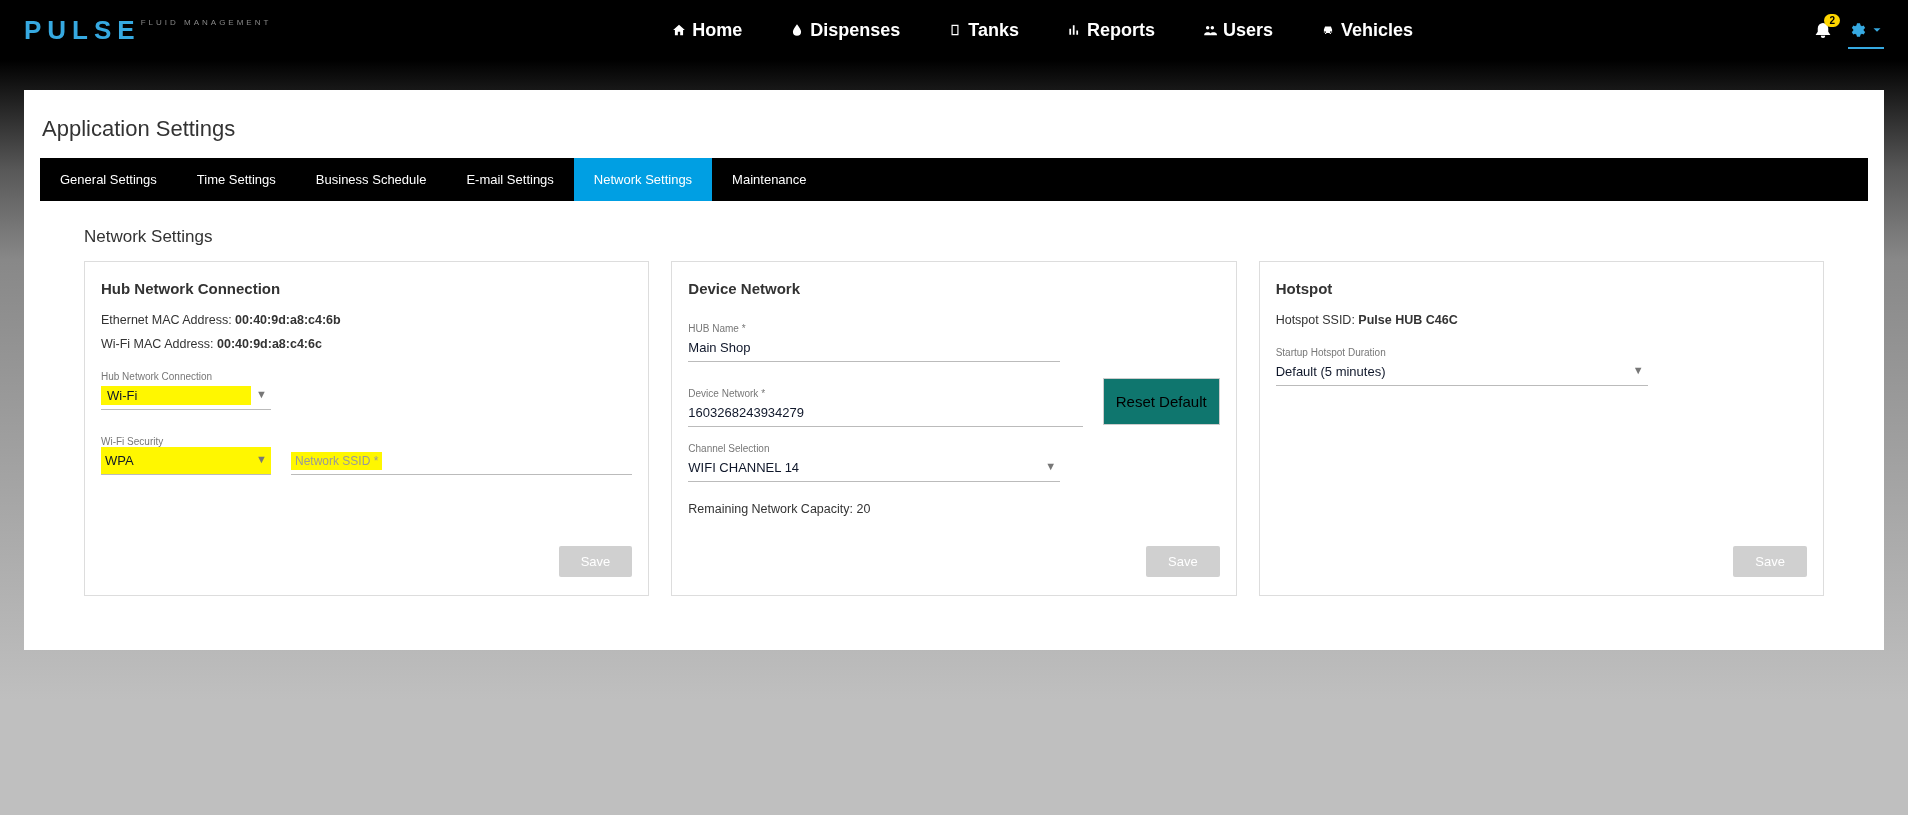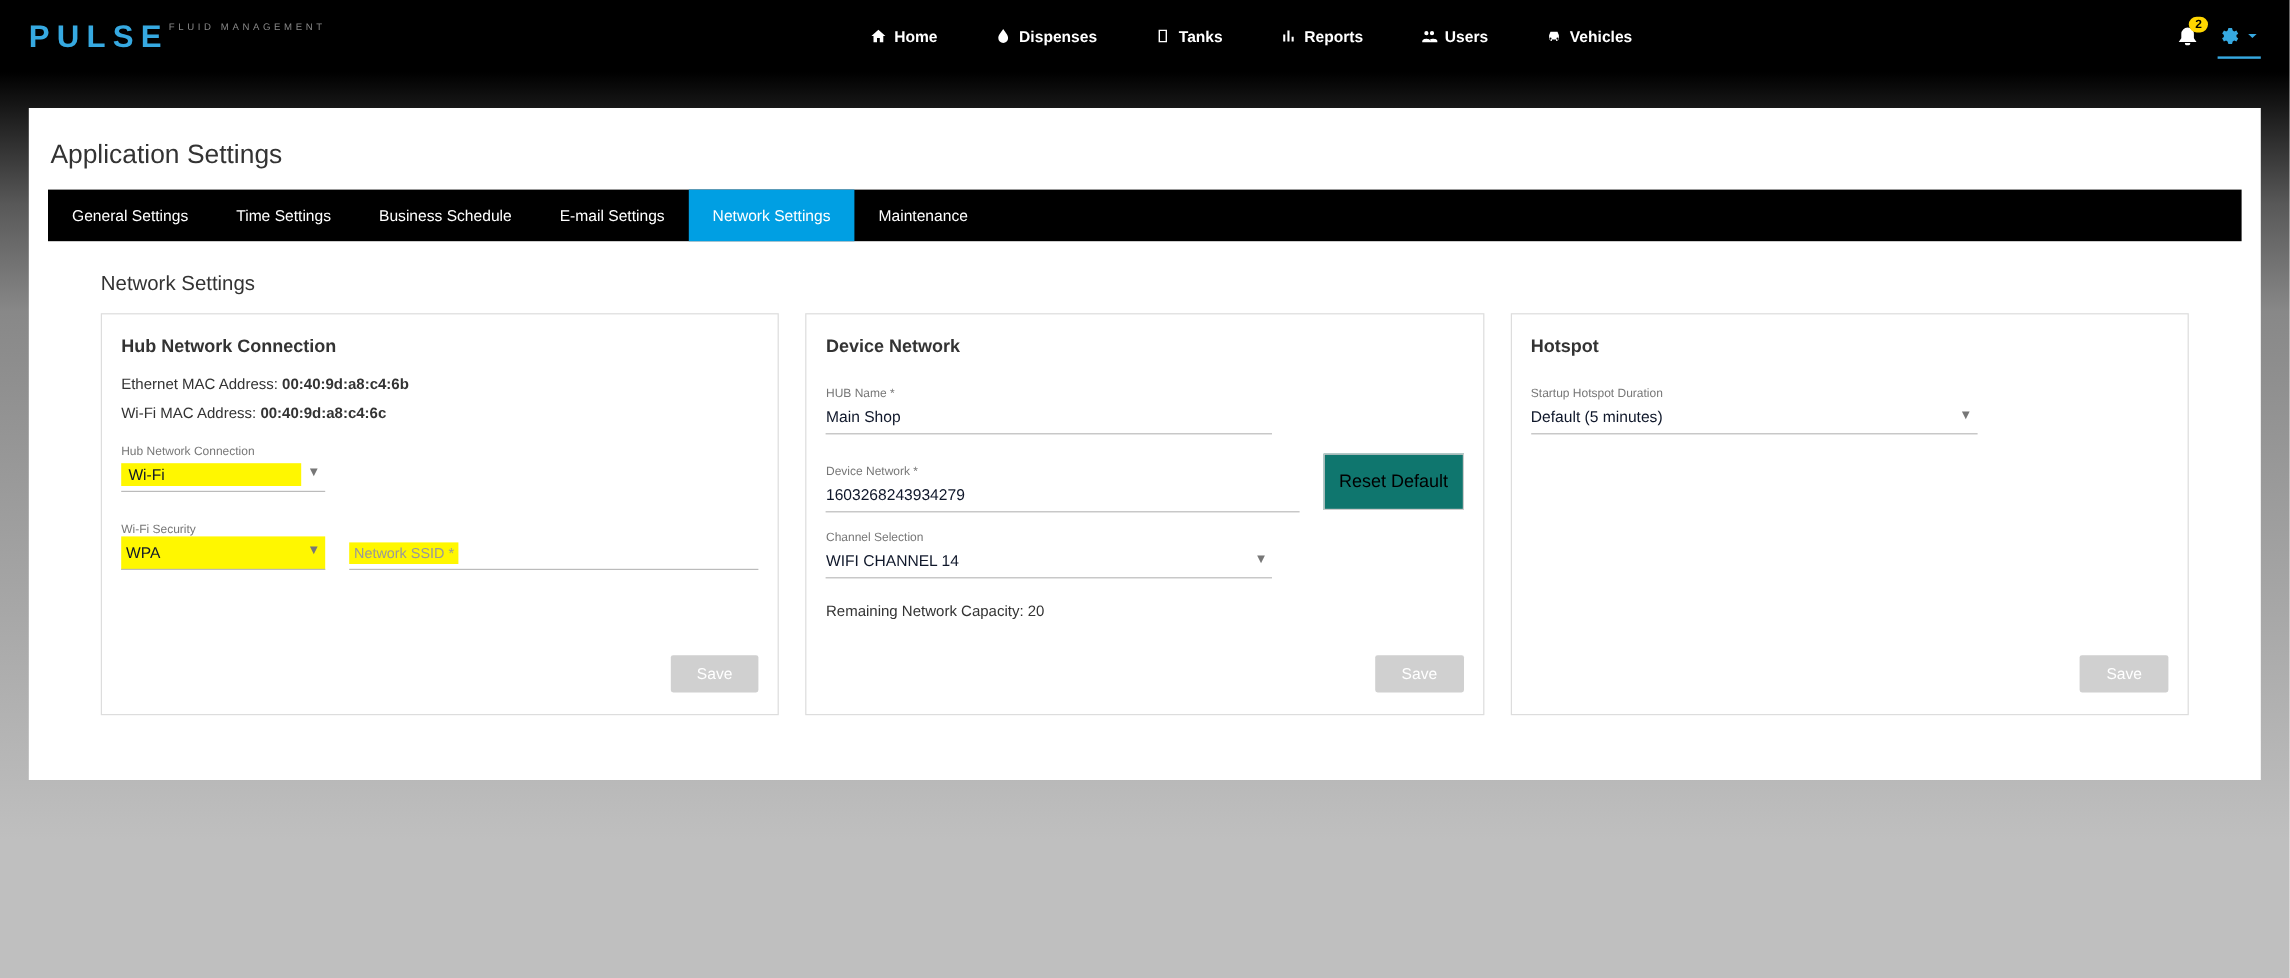--- a/index.html
+++ b/index.html
@@ -5,21 +5,21 @@
   * { box-sizing: border-box; }
   html, body { margin:0; padding:0; font-family: "Helvetica Neue", Helvetica, Arial, sans-serif; font-size:13px; color:#333; }
   body { background: linear-gradient(180deg, #000 0%, #000 60px, #585858 170px, #888 260px, #bfbfbf 700px); min-height:815px; }
 
   
   .topbar { height:60px; display:flex; align-items:center; padding:0 24px; }
   .logo { display:flex; flex-direction:row; line-height:1; }
   .logo-main { color:#36a9e1; font-weight:700; font-size:26px; letter-spacing:6px; font-family: Arial, sans-serif; }
   .logo-sub  { color:#888; font-size:8px; letter-spacing:3px; margin-top:2px; }
   .nav { flex:1; display:flex; justify-content:center; gap:40px; }
-  .nav-item { color:#fff; font-weight:700; font-size:13px; display:flex; align-items:center; gap:6px; cursor:pointer; padding:6px 4px; }
+  .nav-item { color:#fff; font-weight:700; font-size:18px; display:flex; align-items:center; gap:6px; cursor:pointer; padding:6px 4px; }
   .nav-right { display:flex; align-items:center; gap:16px; color:#fff; }
   .bell { position:relative; cursor:pointer; }
   .badge { position:absolute; top:-6px; right:-8px; background:#ffd600; color:#000; font-size:10px; font-weight:700; border-radius:8px; padding:1px 5px; }
   .gear { color:#36a9e1; display:flex; align-items:center; gap:4px; cursor:pointer; border-bottom:2px solid #36a9e1; padding-bottom:8px; margin-bottom:-10px;}
 
   
   .page { background:#fff; margin:30px 24px 24px 24px; padding:20px 16px 40px 16px; min-height:560px; }
   .page-title { font-size:22px; font-weight:400; margin:6px 0 16px 2px; color:#333; }
 
   
@@ -198,20 +198,23 @@
         <span>Remaining Network Capacity: </span><span>20</span>
       </div>
 
       <div class="card-footer">
         <button class="btn-save">Save</button>
       </div>
     </div>
 
     <div class="card">
       <div class="card-title">Hotspot</div>
+      <div class="kv">
+        <span>Hotspot SSID: </span><b>Pulse HUB C46C</b>
+      </div>
 
       <div class="field-label">Startup Hotspot Duration</div>
       <div class="select-wrap" style="width:70%;">
         <span class="select-val">Default (5 minutes)</span>
         <span class="caret">▼</span>
       </div>
 
       <div class="card-footer">
         <button class="btn-save">Save</button>
       </div>

